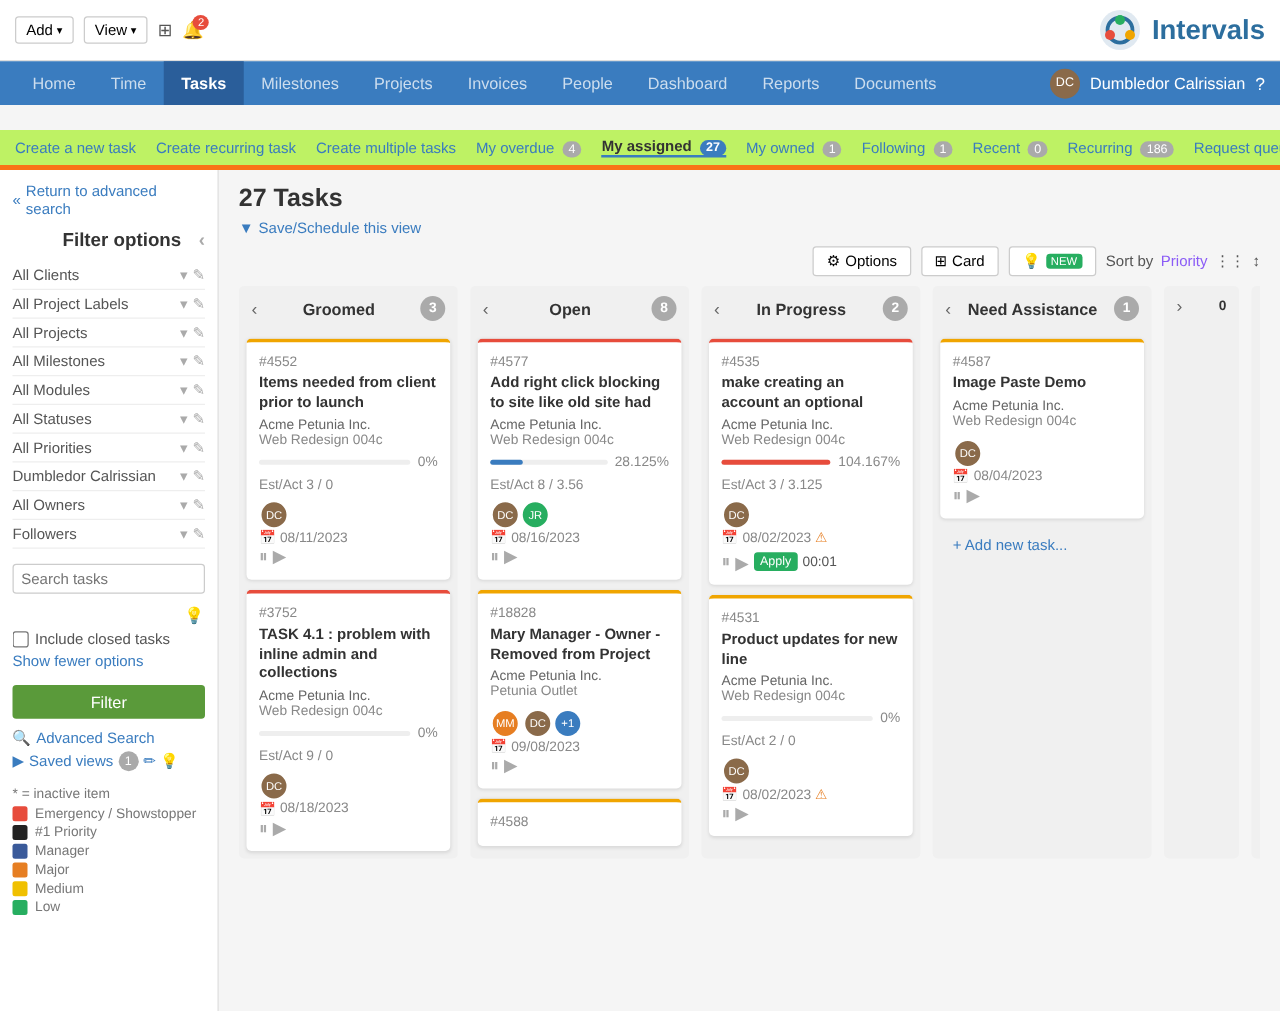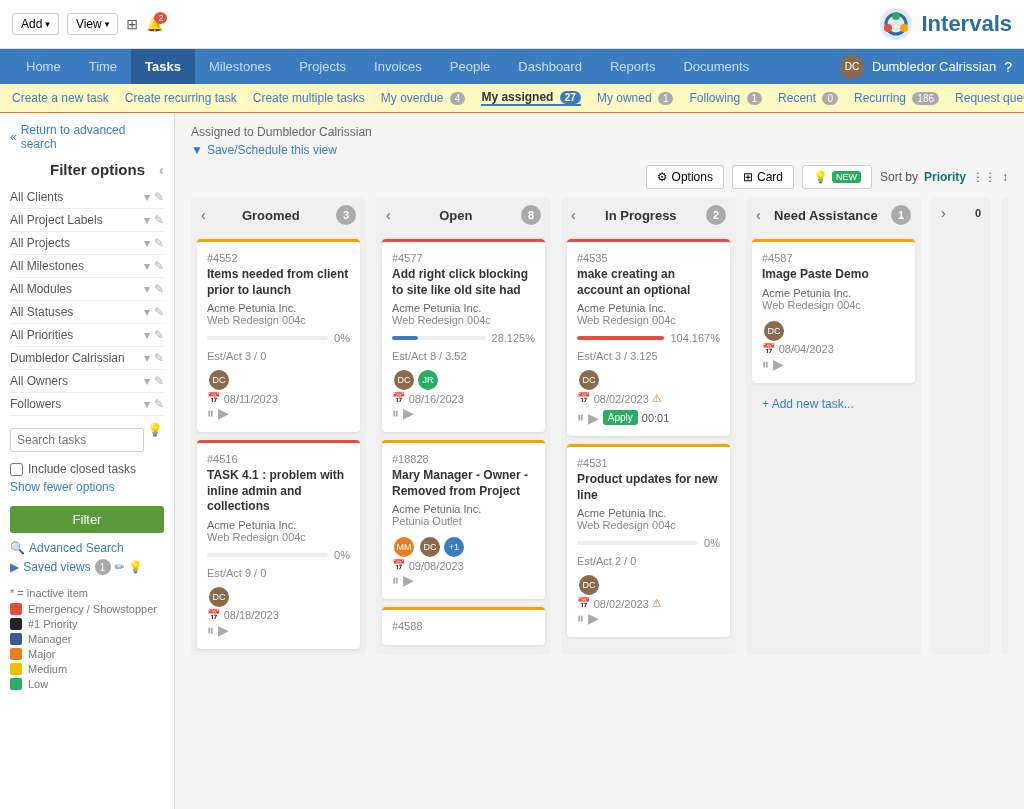--- a/index.html
+++ b/index.html
@@ -18,21 +18,21 @@
 
     
     .nav-bar { background: #3a7cbf; padding: 0 12px; display: flex; align-items: center; justify-content: space-between; }
     .nav-links { display: flex; }
     .nav-link { color: #cde; padding: 10px 14px; cursor: pointer; font-size: 13px; text-decoration: none; }
     .nav-link.active { background: #2a5e9a; color: #fff; font-weight: bold; }
     .nav-right { display: flex; align-items: center; gap: 8px; color: #fff; font-size: 13px; }
     .avatar-small { width: 24px; height: 24px; border-radius: 50%; background: #8a6a4a; display: inline-flex; align-items: center; justify-content: center; color: #fff; font-size: 10px; }
 
     
-    .sub-nav { background: #fef9c3; border-bottom: 1px solid #f97316; padding: 6px 12px; display: flex; align-items: center; gap: 16px; font-size: 12px; }
+    .sub-nav { background: #bef264; border-bottom: 4px solid #f97316; padding: 6px 12px; display: flex; align-items: center; gap: 16px; font-size: 12px; margin-top: 20px; }
     .sub-nav-link { color: #3a7cbf; cursor: pointer; text-decoration: none; white-space: nowrap; }
     .sub-nav-link.active { color: #333; border-bottom: 2px solid #3a7cbf; font-weight: bold; }
     .sub-nav-count { background: #aaa; color: #fff; border-radius: 10px; padding: 1px 5px; font-size: 10px; margin-left: 3px; }
     .sub-nav-count.blue { background: #3a7cbf; }
 
     
     .main-layout { display: flex; height: calc(100vh - 110px); overflow: hidden; }
 
     
     .sidebar { width: 175px; min-width: 175px; background: #fff; border-right: 1px solid #ddd; padding: 10px; overflow-y: auto; }
@@ -56,21 +56,21 @@
     .page-title { font-size: 20px; font-weight: bold; color: #333; margin-bottom: 4px; }
     .page-subtitle { font-size: 12px; color: #666; margin-bottom: 4px; }
     .save-link { color: #3a7cbf; font-size: 12px; cursor: pointer; display: flex; align-items: center; gap: 4px; }
 
     
     .toolbar { display: flex; justify-content: flex-end; align-items: center; gap: 8px; margin-bottom: 8px; }
     .toolbar-btn { background: #fff; border: 1px solid #ccc; border-radius: 3px; padding: 4px 10px; cursor: pointer; font-size: 12px; display: flex; align-items: center; gap: 4px; }
     .new-badge { background: #27ae60; color: #fff; border-radius: 3px; font-size: 9px; padding: 1px 4px; }
     .sort-area { display: flex; align-items: center; gap: 6px; font-size: 12px; }
     .sort-label { color: #555; }
-    .sort-value { color: #0f766e; font-weight: bold; cursor: pointer; }
+    .sort-value { color: #8b5cf6; font-weight: normal; cursor: pointer; }
 
     
     .kanban { display: flex; gap: 10px; overflow-x: auto; padding-bottom: 8px; }
     .kanban-col { min-width: 175px; width: 175px; background: #f0f0f0; border-radius: 4px; display: flex; flex-direction: column; }
     .kanban-header { padding: 8px 10px; display: flex; align-items: center; justify-content: space-between; font-size: 13px; font-weight: bold; color: #333; }
     .col-toggle { background: none; border: none; cursor: pointer; color: #666; font-size: 14px; }
     .col-count { background: #aaa; color: #fff; border-radius: 50%; width: 20px; height: 20px; display: flex; align-items: center; justify-content: center; font-size: 11px; }
     .kanban-cards { padding: 6px; display: flex; flex-direction: column; gap: 8px; overflow-y: auto; max-height: 600px; }
     .add-task { color: #3a7cbf; font-size: 12px; cursor: pointer; padding: 6px 10px; }
 
@@ -240,21 +240,21 @@
         </div>
     </div>
     <div class="sidebar-filter">
       <span>Followers</span>
       <div class="filter-icons">
           <span>▾</span>
           <span>✎</span>
         </div>
     </div>
 
-    <div style="display:flex;align-items:flex-start;gap:4px;margin-top:6px;">
+    <div style="display:flex;align-items:flex-end;gap:4px;margin-top:6px;flex-direction:column;">
       <input type="text" class="search-box" placeholder="Search tasks" style="flex: 1 1 0%;">
       <span style="color:#aaa;cursor:pointer;">💡</span>
     </div>
     <div class="checkbox-row">
       <input type="checkbox" style="">
       <span>Include closed tasks</span>
     </div>
     <div class="show-fewer">Show fewer options</div>
     <button class="filter-btn">Filter</button>
     <div class="adv-search">
@@ -292,21 +292,21 @@
       </div>
       <div class="legend-item">
         <div class="legend-dot" style="background:#27ae60;"></div>
         <span>Low</span>
       </div>
     </div>
   </div>
 
   <div class="content">
     <div class="content-header">
-      <div class="page-subtitle">Assigned to Dumbledor Calrissian</div>
+      <div class="page-title">27 Tasks</div>
       <div class="save-link">
         <span>▼</span>
         <span>Save/Schedule this view</span>
       </div>
     </div>
 
     <div class="toolbar">
       <button class="toolbar-btn">
         <span>⚙</span>
         <span>Options</span>
@@ -358,21 +358,21 @@
               <span>📅</span>
               <span>08/11/2023</span>
             </div>
             <div class="card-actions">
               <span class="action-icon">⏸</span>
               <span class="action-icon">▶</span>
             </div>
           </div>
 
           <div class="card border-red">
-            <div class="card-id">#4516</div>
+            <div class="card-id">#3752</div>
             <div class="card-title">TASK 4.1 : problem with inline admin and collections</div>
             <div class="card-client">Acme Petunia Inc.</div>
             <div class="card-project">Web Redesign 004c</div>
             <div style="display:flex;justify-content:space-between;align-items:center;margin-top:4px;">
               <div class="progress-bar" style="flex:1;margin-right:6px;">
                 <div class="progress-fill" style="width:0%;background:#aaa;"></div>
               </div>
               <span class="progress-pct">0%</span>
             </div>
             <div class="est-line">Est/Act 9 / 0</div>
@@ -405,21 +405,21 @@
             <div class="card-id">#4577</div>
             <div class="card-title">Add right click blocking to site like old site had</div>
             <div class="card-client">Acme Petunia Inc.</div>
             <div class="card-project">Web Redesign 004c</div>
             <div style="display:flex;justify-content:center;align-items:center;margin-top:4px;">
               <div class="progress-bar" style="flex:1;margin-right:6px;">
                 <div class="progress-fill" style="width:28.125%;background:#3a7cbf;"></div>
               </div>
               <span class="progress-pct">28.125%</span>
             </div>
-            <div class="est-line">Est/Act 8 / 3.52</div>
+            <div class="est-line">Est/Act 8 / 3.56</div>
             <div class="card-footer">
               <div class="avatars">
                 <span class="avatar">DC</span>
                 <span class="avatar green-av">JR</span>
               </div>
             </div>
             <div class="card-date">
               <span>📅</span>
               <span>08/16/2023</span>
             </div>

